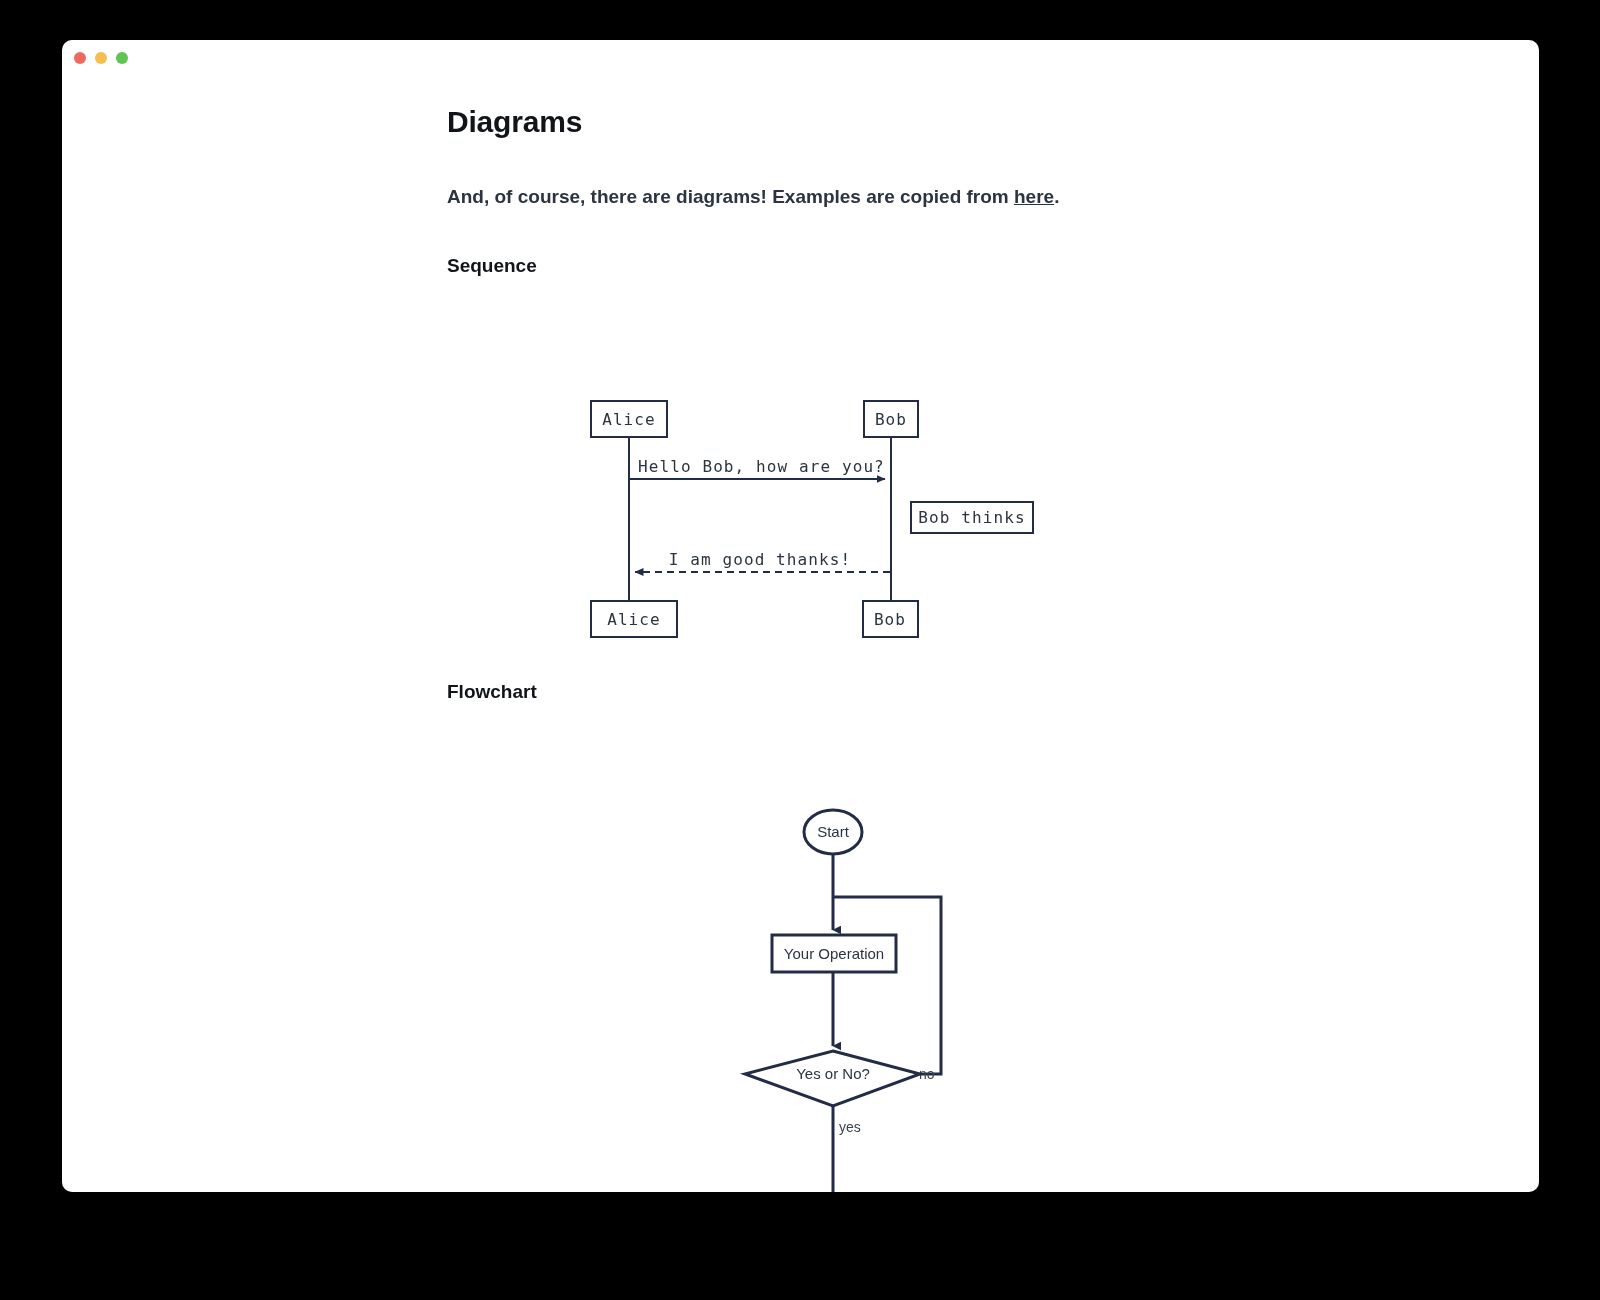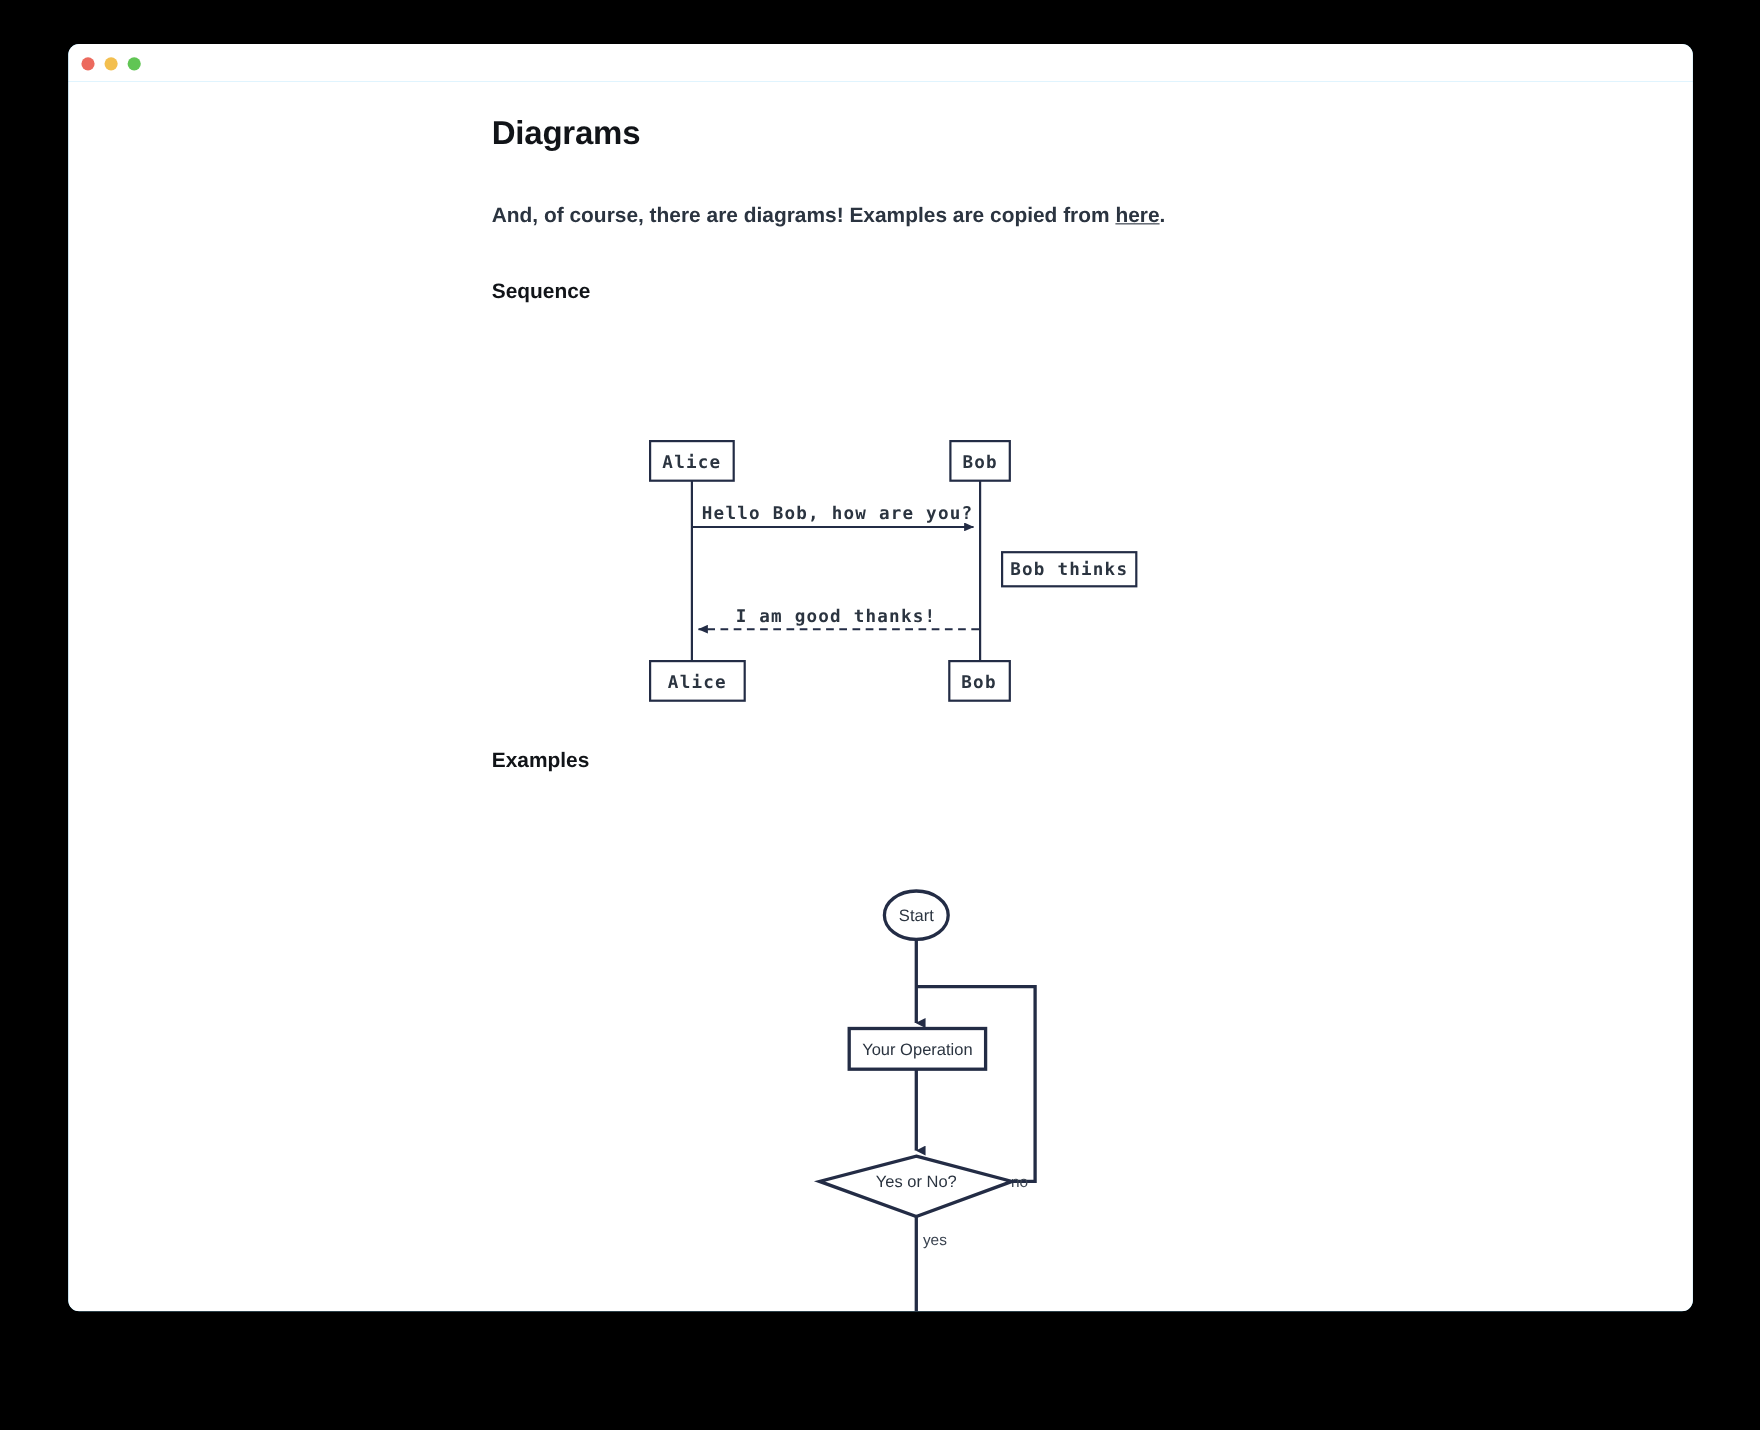--- a/index.html
+++ b/index.html
@@ -14,21 +14,21 @@
     font-family: "Liberation Sans", sans-serif;
     -webkit-font-smoothing: antialiased;
   }
 
   #window {
     position: absolute;
     left: 62px;
     top: 40px;
     width: 1477px;
     height: 1152px;
-    background: #7dd3fc;
+    background: #0369a1;
     border-radius: 10px;
     overflow: hidden;
   }
 
   #titlebar {
     position: absolute;
     left: 0; top: 0;
     width: 100%;
     height: 34px;
     background: #ffffff;
@@ -99,21 +99,21 @@
     font-weight: bold;
     color: #111418;
   }
   h2#seq-title  { top: 180px; }
   h2#flow-title { top: 606px; }
 
   .diagram-wrap {
     position: absolute;
     left: 0;
   }
-  #seq-wrap  { top: 248px; font-weight: bold; }
+  #seq-wrap  { top: 248px; }
   #flow-wrap { top: 666px; }
 
   svg { display: block; overflow: visible; }
 
   .mono-label {
     font-family: "DejaVu Sans Mono", "Liberation Mono", monospace;
     font-size: 16px;
     fill: #2b3440;
     letter-spacing: 1.1px;
   }
@@ -210,21 +210,21 @@
           <line class="msg-line dashed" x1="443" y1="250" x2="188" y2="250" marker-end="url(#seqArrowL)"></line>
 
           <rect class="node-box" x="144" y="279" width="86" height="36"></rect>
           <text class="mono-label" x="187" y="303" text-anchor="middle">Alice</text>
 
           <rect class="node-box" x="416" y="279" width="55" height="36"></rect>
           <text class="mono-label" x="443" y="303" text-anchor="middle">Bob</text>
         </svg>
       </div>
 
-      <h2 class="section-title" id="flow-title">Examples</h2>
+      <h2 class="section-title" id="flow-title">Flowchart</h2>
 
       <div class="diagram-wrap" id="flow-wrap">
         <svg width="620" height="460" viewBox="0 0 620 460">
 
           <path class="flow-edge" d="M473,334 L494,334 L494,157 L386,157"></path>
           <text class="edge-label" x="472" y="339" text-anchor="start">no</text>
 
           <line class="flow-edge" x1="386" y1="114" x2="386" y2="190" marker-end="url(#flowArrow)"></line>
 
           <line class="flow-edge" x1="386" y1="232" x2="386" y2="306" marker-end="url(#flowArrow)"></line>

